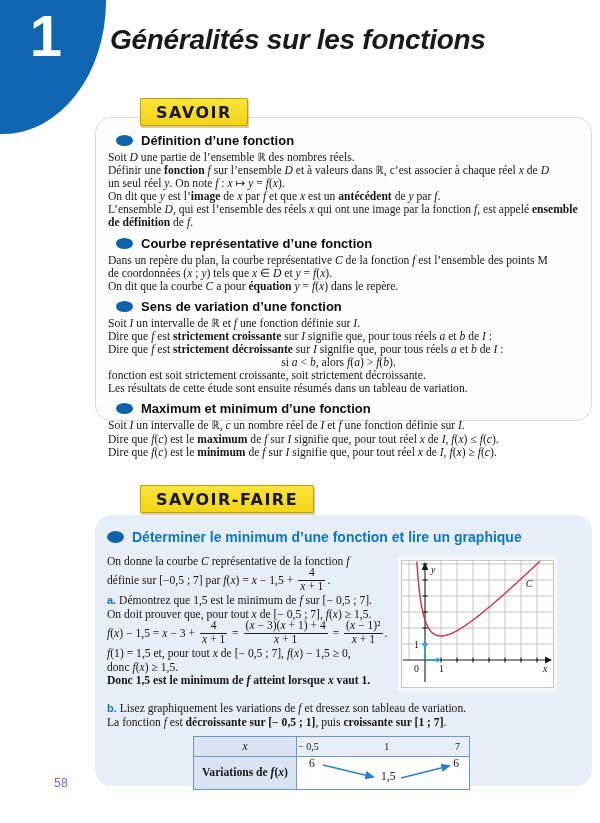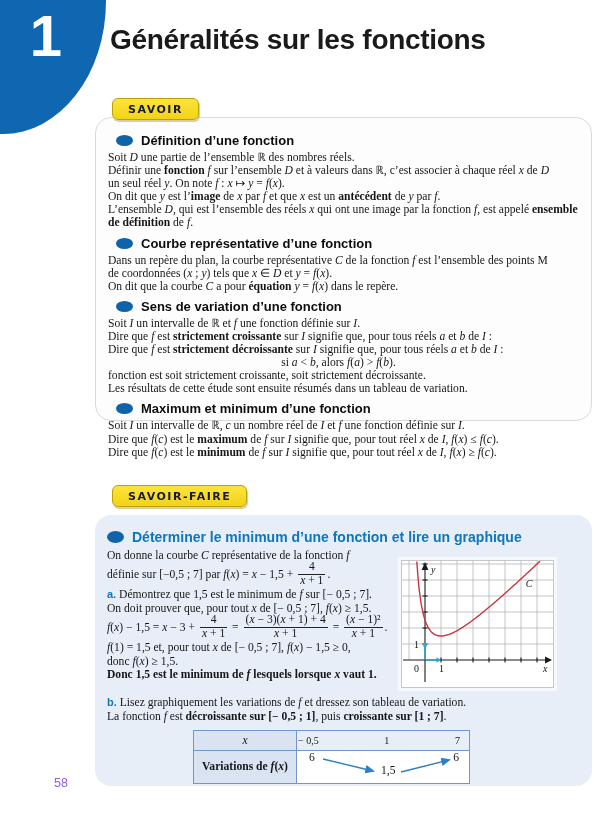--- a/index.html
+++ b/index.html
@@ -4,26 +4,26 @@
 <style>
   html,body{margin:0;padding:0;background:#fff;}
   .page{position:relative;width:600px;height:823px;background:#ffffff;overflow:hidden;
         font-family:"Liberation Serif",serif;color:#161616;}
   
   .chapter-shape{position:absolute;left:-100px;top:-132px;width:206px;height:266px;
                  background:#0f67b1;border-radius:50%;}
   .chapter-num{position:absolute;left:14px;top:2px;width:64px;text-align:center;
                font-family:"Liberation Sans",sans-serif;font-weight:bold;font-size:58px;color:#fff;}
   .title{position:absolute;left:110px;top:24px;margin:0;font-family:"Liberation Sans",sans-serif;
-         font-weight:bold;font-size:28px;color:#1a1a1a;letter-spacing:-0.3px;}
+         font-weight:bold;font-size:28px;color:#1a1a1a;letter-spacing:-0.3px;font-style:italic;}
   
   .badge{position:absolute;z-index:5;background:linear-gradient(180deg,#fbe43c,#f2d316);
-         border:1px solid #bfa106;border-radius:6px;padding:4px 15px 3px 15px;
-         font-family:"DejaVu Sans",sans-serif;font-weight:bold;font-size:11px;
-         letter-spacing:1.5px;color:#17173a;box-shadow:1px 2px 0 rgba(150,120,0,.35);}
+         border:1px solid #bfa106;border-radius:1px;padding:4px 15px 3px 15px;
+         font-family:"DejaVu Sans",sans-serif;font-weight:bold;font-size:16px;
+         letter-spacing:1.5px;color:#17173a;box-shadow:1px 2px 0 rgba(150,120,0,.35);margin-left:28px;}
   .badge-savoir{left:112px;top:98px;}
   .badge-sf{left:112px;top:485px;}
   
   .box{position:absolute;box-sizing:border-box;border-radius:16px;}
   .savoir-box{left:95px;top:117px;width:497px;height:304px;background:#fdfdfe;
               border:1.5px solid #dadadd;padding:15px 22px 6px 12px;}
   .sf-box{left:95px;top:515px;width:497px;height:271px;background:#e7eef7;
           padding:14px 18px 8px 12px;}
   
   .sec-h{font-family:"Liberation Sans",sans-serif;font-weight:bold;font-size:13px;color:#0d0d0d;
@@ -32,21 +32,21 @@
   .bullet{display:inline-block;width:17px;height:11px;border-radius:50%;background:#0f63a9;
           margin-right:8px;vertical-align:-1px;}
   .bl{font-size:11.6px;line-height:13.1px;white-space:nowrap;}
   .bl.center{text-align:center;}
   .s-i{font-style:italic;}
   .s-b{font-weight:bold;}
   .s-bi{font-weight:bold;font-style:italic;}
   .s-ab{color:#0d76bc;font-weight:bold;font-family:"Liberation Sans",sans-serif;font-size:11px;}
   
   .sf-heading{font-family:"Liberation Sans",sans-serif;font-weight:bold;font-size:14px;
-              color:#0d76bc;margin:0 0 4px 0;}
+              color:#0d76bc;margin:0 0 10px 0;}
   .sf-heading .bullet{width:17px;height:12px;}
   .sf-body{position:relative;}
   .sf-left{width:300px;}
   .sf-left .bl{font-size:11.6px;line-height:13.4px;}
   .eq{line-height:30px;}
   .frac{display:inline-block;vertical-align:middle;text-align:center;line-height:1.08;
         margin:0 2px;position:relative;top:-1px;}
   .frac .num{display:block;padding:0 2px;}
   .frac .den{display:block;border-top:1px solid #222;padding:0 2px;}
   .graph-panel{position:absolute;left:306px;top:45px;background:#fff;border:1px solid #c6c6c8;
@@ -123,21 +123,21 @@
     <div class="sf-heading"><span class="bullet"></span><span>Déterminer le minimum d’une fonction et lire un graphique</span></div>
     <div class="sf-body">
       <div class="sf-left" id="sf-left">
           <div class="bl"><span>On donne la courbe </span><span class="s-i">C</span><span> représentative de la fonction </span><span class="s-i">f</span></div>
           <div class="bl eq"><span>définie sur [−0,5 ; 7] par </span><span class="s-i">f</span><span>(</span><span class="s-i">x</span><span>) = </span><span class="s-i">x</span><span> − 1,5 + </span><span class="frac"><span class="num"><span>4</span></span><span class="den"><span class="s-i">x</span><span> + 1</span></span></span><span>.</span></div>
           <div class="bl"><span class="s-ab">a.</span><span> Démontrez que 1,5 est le minimum de </span><span class="s-i">f</span><span> sur [− 0,5 ; 7].</span></div>
           <div class="bl"><span>On doit prouver que, pour tout </span><span class="s-i">x</span><span> de [− 0,5 ; 7], </span><span class="s-i">f</span><span>(</span><span class="s-i">x</span><span>) ≥ 1,5.</span></div>
           <div class="bl eq"><span class="s-i">f</span><span>(</span><span class="s-i">x</span><span>) − 1,5 = </span><span class="s-i">x</span><span> − 3 + </span><span class="frac"><span class="num"><span>4</span></span><span class="den"><span class="s-i">x</span><span> + 1</span></span></span><span> = </span><span class="frac"><span class="num"><span>(</span><span class="s-i">x</span><span> − 3)(</span><span class="s-i">x</span><span> + 1) + 4</span></span><span class="den"><span class="s-i">x</span><span> + 1</span></span></span><span> = </span><span class="frac"><span class="num"><span>(</span><span class="s-i">x</span><span> − 1)²</span></span><span class="den"><span class="s-i">x</span><span> + 1</span></span></span><span>.</span></div>
           <div class="bl"><span class="s-i">f</span><span>(1) = 1,5 et, pour tout </span><span class="s-i">x</span><span> de [− 0,5 ; 7], </span><span class="s-i">f</span><span>(</span><span class="s-i">x</span><span>) − 1,5 ≥ 0,</span></div>
           <div class="bl"><span>donc </span><span class="s-i">f</span><span>(</span><span class="s-i">x</span><span>) ≥ 1,5.</span></div>
-          <div class="bl"><span class="s-b">Donc 1,5 est le minimum de </span><span class="s-bi">f</span><span class="s-b"> lesquels lorsque </span><span class="s-bi">x</span><span class="s-b"> vaut 1.</span></div>
+          <div class="bl"><span class="s-b">Donc 1,5 est le minimum de </span><span class="s-bi">f</span><span class="s-b"> atteint lorsque </span><span class="s-bi">x</span><span class="s-b"> vaut 1.</span></div>
         </div>
     </div>
     <div id="sf-b">
         <div class="bl"><span class="s-ab">b.</span><span> Lisez graphiquement les variations de </span><span class="s-i">f</span><span> et dressez son tableau de variation.</span></div>
         <div class="bl"><span>La fonction </span><span class="s-i">f</span><span> est </span><span class="s-b">décroissante sur [− 0,5 ; 1]</span><span>, puis </span><span class="s-b">croissante sur [1 ; 7]</span><span>.</span></div>
       </div>
     <table class="vartab" id="vartab">
         <tbody>
           <tr>
             <td class="lbl"><span class="s-i">x</span></td>

